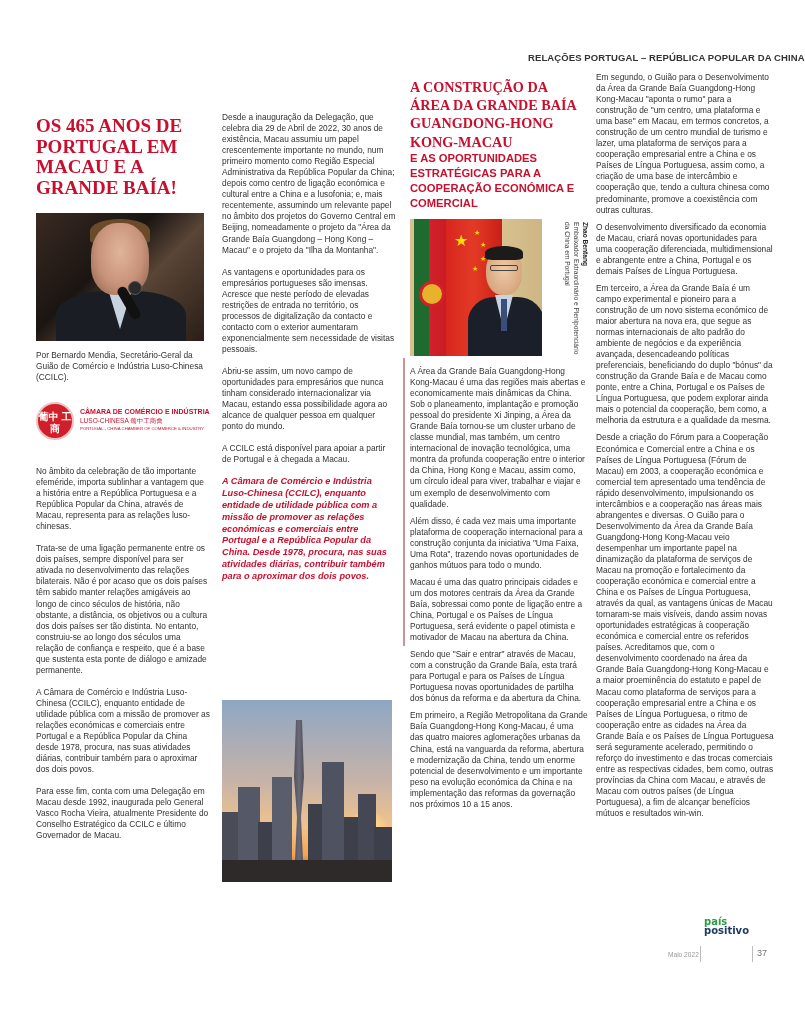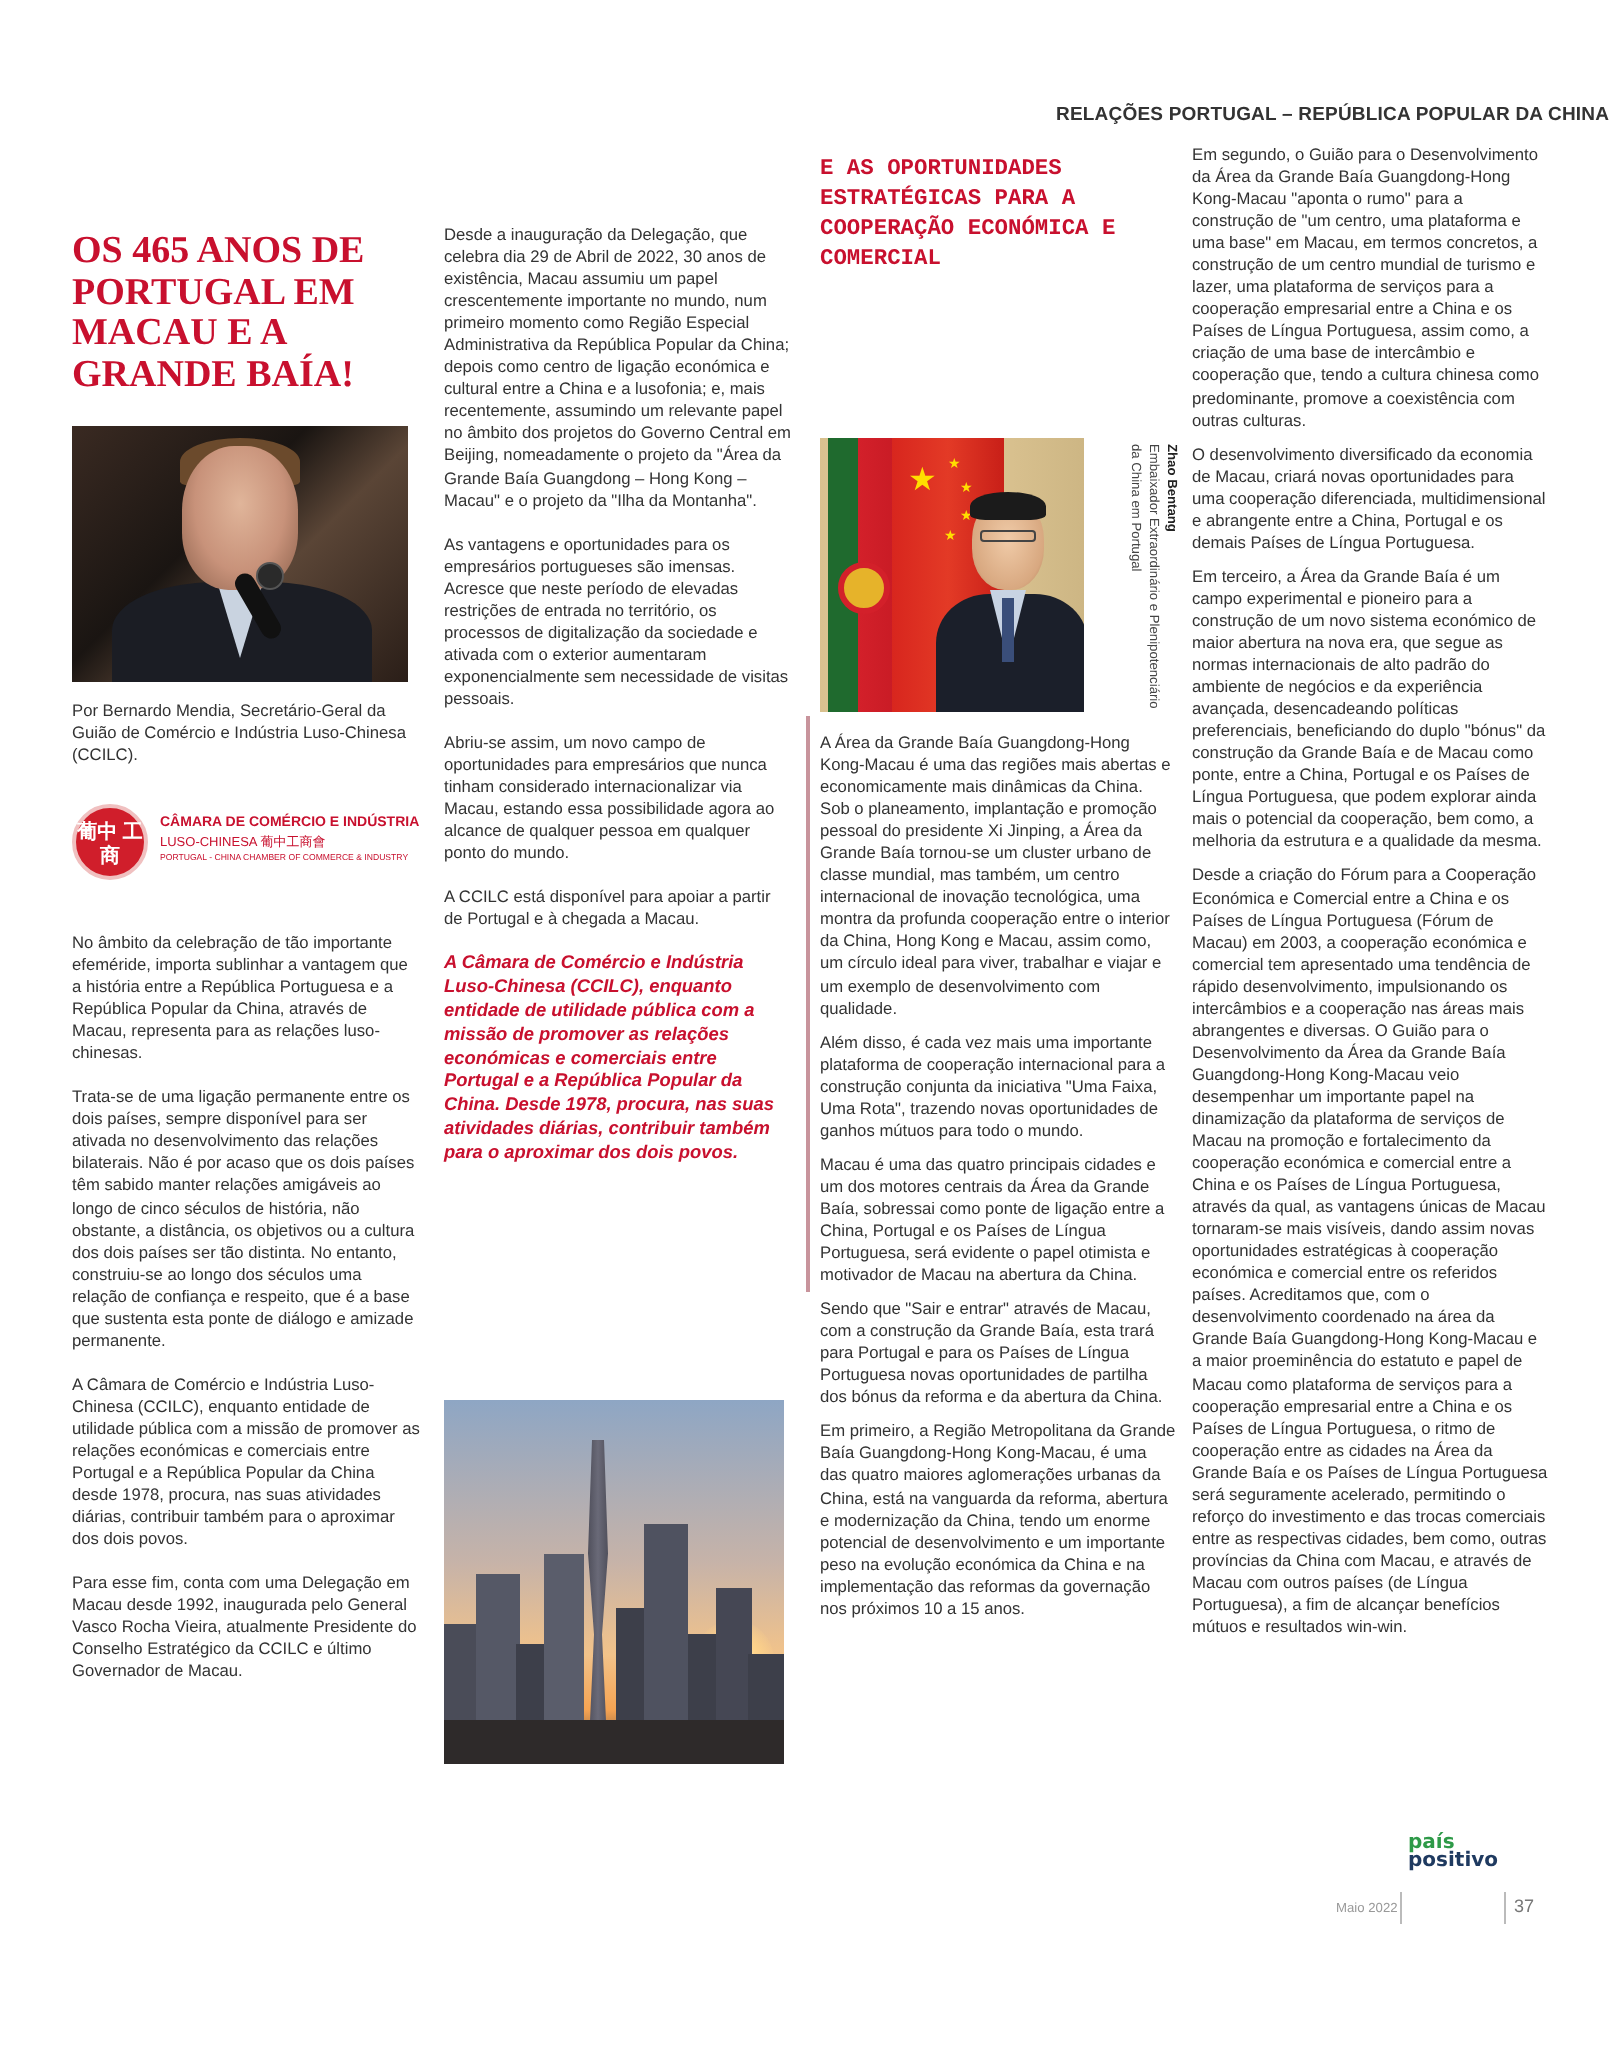--- a/index.html
+++ b/index.html
@@ -6,21 +6,21 @@
   html, body { width: 805px; height: 1024px; background: #ffffff; overflow: hidden; }
   body { position: relative; font-family: "Liberation Sans", sans-serif; color: #2a2a2a; }
   .abs { position: absolute; }
   .running-head { left: 528px; top: 52px; font-size: 9.5px; font-weight: bold; letter-spacing: 0.1px; color: #333; }
   .body-text { font-size: 8.35px; line-height: 11.05px; color: #333; }
   .body-text p { margin-bottom: 11px; }
   .tight p { margin-bottom: 6px; }
   .quote { font-style: italic; font-weight: bold; color: #c8102e; font-size: 9.2px; line-height: 11.8px; font-family: "Liberation Sans", sans-serif; }
   .headline1 { left: 36px; top: 116px; width: 180px; font-family: "Liberation Serif", serif; font-weight: bold; color: #c8102e; font-size: 19px; line-height: 20.5px; }
   .headline2-main { font-family: "Liberation Serif", serif; font-weight: bold; color: #c8102e; font-size: 14.2px; line-height: 18.2px; }
-  .headline2-sub { font-family: Liberation Mono, monospace; font-weight: bold; color: #c8102e; font-size: 11.2px; line-height: 15px; }
+  .headline2-sub { font-family: Liberation Sans, sans-serif; font-weight: bold; color: #c8102e; font-size: 11.2px; line-height: 15px; }
   .photo1 { left: 36px; top: 213px; width: 168px; height: 128px; background: linear-gradient(135deg,#3a2a22 0%, #1a1512 40%, #5a4536 60%, #2a1e18 100%); overflow: hidden; }
   .photo1 .face { position: absolute; left: 55px; top: 10px; width: 58px; height: 72px; border-radius: 45% 45% 40% 40%; background: radial-gradient(ellipse at 50% 40%, #e0b59a 0%, #c8927a 55%, #8a5f4a 100%); }
   .photo1 .hair { position: absolute; left: 54px; top: 6px; width: 60px; height: 24px; border-radius: 50% 50% 10% 10%; background: #6b4a2c; }
   .photo1 .suit { position: absolute; left: 20px; top: 78px; width: 130px; height: 60px; border-radius: 40% 40% 0 0; background: #1b1d24; }
   .photo1 .shirt { position: absolute; left: 72px; top: 76px; width: 24px; height: 40px; background: #c9d3e0; clip-path: polygon(0 0,100% 0,50% 100%); }
   .photo1 .mic { position: absolute; left: 88px; top: 72px; width: 10px; height: 36px; background: #111; border-radius: 5px; transform: rotate(-30deg); }
   .photo1 .mic-head { position: absolute; left: 92px; top: 68px; width: 14px; height: 14px; border-radius: 50%; background: #2a2a2a; border: 1px solid #555; }
   .logo { left: 36px; top: 402px; width: 170px; height: 38px; }
   .logo .circle { position: absolute; left: 0; top: 0; width: 38px; height: 38px; border-radius: 50%; background: #d01e2b; border: 2px solid #f0c0c0; color: #fff; font-size: 10px; line-height: 12px; text-align: center; padding-top: 7px; font-weight: bold; }
   .logo .l1 { position: absolute; left: 44px; top: 6px; font-size: 7px; font-weight: bold; color: #c8102e; white-space: nowrap; }
@@ -81,21 +81,21 @@
 
 <div class="abs body-text" style="left:36px; top:466px; width:174px;">
   <p>No âmbito da celebração de tão importante efeméride, importa sublinhar a vantagem que a história entre a República Portuguesa e a República Popular da China, através de Macau, representa para as relações luso-chinesas.</p>
   <p>Trata-se de uma ligação permanente entre os dois países, sempre disponível para ser ativada no desenvolvimento das relações bilaterais. Não é por acaso que os dois países têm sabido manter relações amigáveis ao longo de cinco séculos de história, não obstante, a distância, os objetivos ou a cultura dos dois países ser tão distinta. No entanto, construiu-se ao longo dos séculos uma relação de confiança e respeito, que é a base que sustenta esta ponte de diálogo e amizade permanente.</p>
   <p>A Câmara de Comércio e Indústria Luso-Chinesa (CCILC), enquanto entidade de utilidade pública com a missão de promover as relações económicas e comerciais entre Portugal e a República Popular da China desde 1978, procura, nas suas atividades diárias, contribuir também para o aproximar dos dois povos.</p>
   <p>Para esse fim, conta com uma Delegação em Macau desde 1992, inaugurada pelo General Vasco Rocha Vieira, atualmente Presidente do Conselho Estratégico da CCILC e último Governador de Macau.</p>
 </div>
 
 <div class="abs body-text" style="left:222px; top:112px; width:174px;">
   <p>Desde a inauguração da Delegação, que celebra dia 29 de Abril de 2022, 30 anos de existência, Macau assumiu um papel crescentemente importante no mundo, num primeiro momento como Região Especial Administrativa da República Popular da China; depois como centro de ligação económica e cultural entre a China e a lusofonia; e, mais recentemente, assumindo um relevante papel no âmbito dos projetos do Governo Central em Beijing, nomeadamente o projeto da "Área da Grande Baía Guangdong – Hong Kong – Macau" e o projeto da "Ilha da Montanha".</p>
-  <p>As vantagens e oportunidades para os empresários portugueses são imensas. Acresce que neste período de elevadas restrições de entrada no território, os processos de digitalização da sociedade e ativada com o exterior aumentaram exponencialmente sem necessidade de visitas pessoais.</p>
+  <p>As vantagens e oportunidades para os empresários portugueses são imensas. Acresce que neste período de elevadas restrições de entrada no território, os processos de digitalização da contacto e contacto com o exterior aumentaram exponencialmente sem necessidade de visitas pessoais.</p>
   <p>Abriu-se assim, um novo campo de oportunidades para empresários que nunca tinham considerado internacionalizar via Macau, estando essa possibilidade agora ao alcance de qualquer pessoa em qualquer ponto do mundo.</p>
   <p>A CCILC está disponível para apoiar a partir de Portugal e à chegada a Macau.</p>
   <p class="quote">A Câmara de Comércio e Indústria Luso-Chinesa (CCILC), enquanto entidade de utilidade pública com a missão de promover as relações económicas e comerciais entre Portugal e a República Popular da China. Desde 1978, procura, nas suas atividades diárias, contribuir também para o aproximar dos dois povos.</p>
 </div>
 
 <div class="abs photo-city">
   <div class="city-sun"></div>
   <div class="bldg" style="left:0; width:18px; height:70px; background:#4a4c58;"></div>
   <div class="bldg" style="left:16px; width:22px; height:95px; background:#555866;"></div>
   <div class="bldg" style="left:36px; width:14px; height:60px;"></div>
@@ -103,20 +103,21 @@
   <div class="tower"></div>
   <div class="bldg" style="left:86px; width:16px; height:78px;"></div>
   <div class="bldg" style="left:100px; width:22px; height:120px; background:#4f5260;"></div>
   <div class="bldg" style="left:122px; width:14px; height:65px;"></div>
   <div class="bldg" style="left:136px; width:18px; height:88px; background:#454754;"></div>
   <div class="bldg" style="left:152px; width:18px; height:55px;"></div>
   <div class="bldg" style="left:0; width:170px; height:22px; background:#2e2a2a;"></div>
 </div>
 
 <div class="abs" style="left:410px; top:78px; width:180px;">
+  <h2 class="headline2-main">A CONSTRUÇÃO DA ÁREA DA GRANDE BAÍA GUANGDONG-HONG KONG-MACAU</h2>
   <h3 class="headline2-sub">E AS OPORTUNIDADES ESTRATÉGICAS PARA A COOPERAÇÃO ECONÓMICA E COMERCIAL</h3>
 </div>
 
 <div class="abs photo-amb">
   <div class="flag-pt">
       <div class="emb"></div>
     </div>
   <div class="flag-cn">
     <span class="star" style="left:8px; top:14px;">★</span>
     <span class="star s" style="left:28px; top:10px;">★</span>

